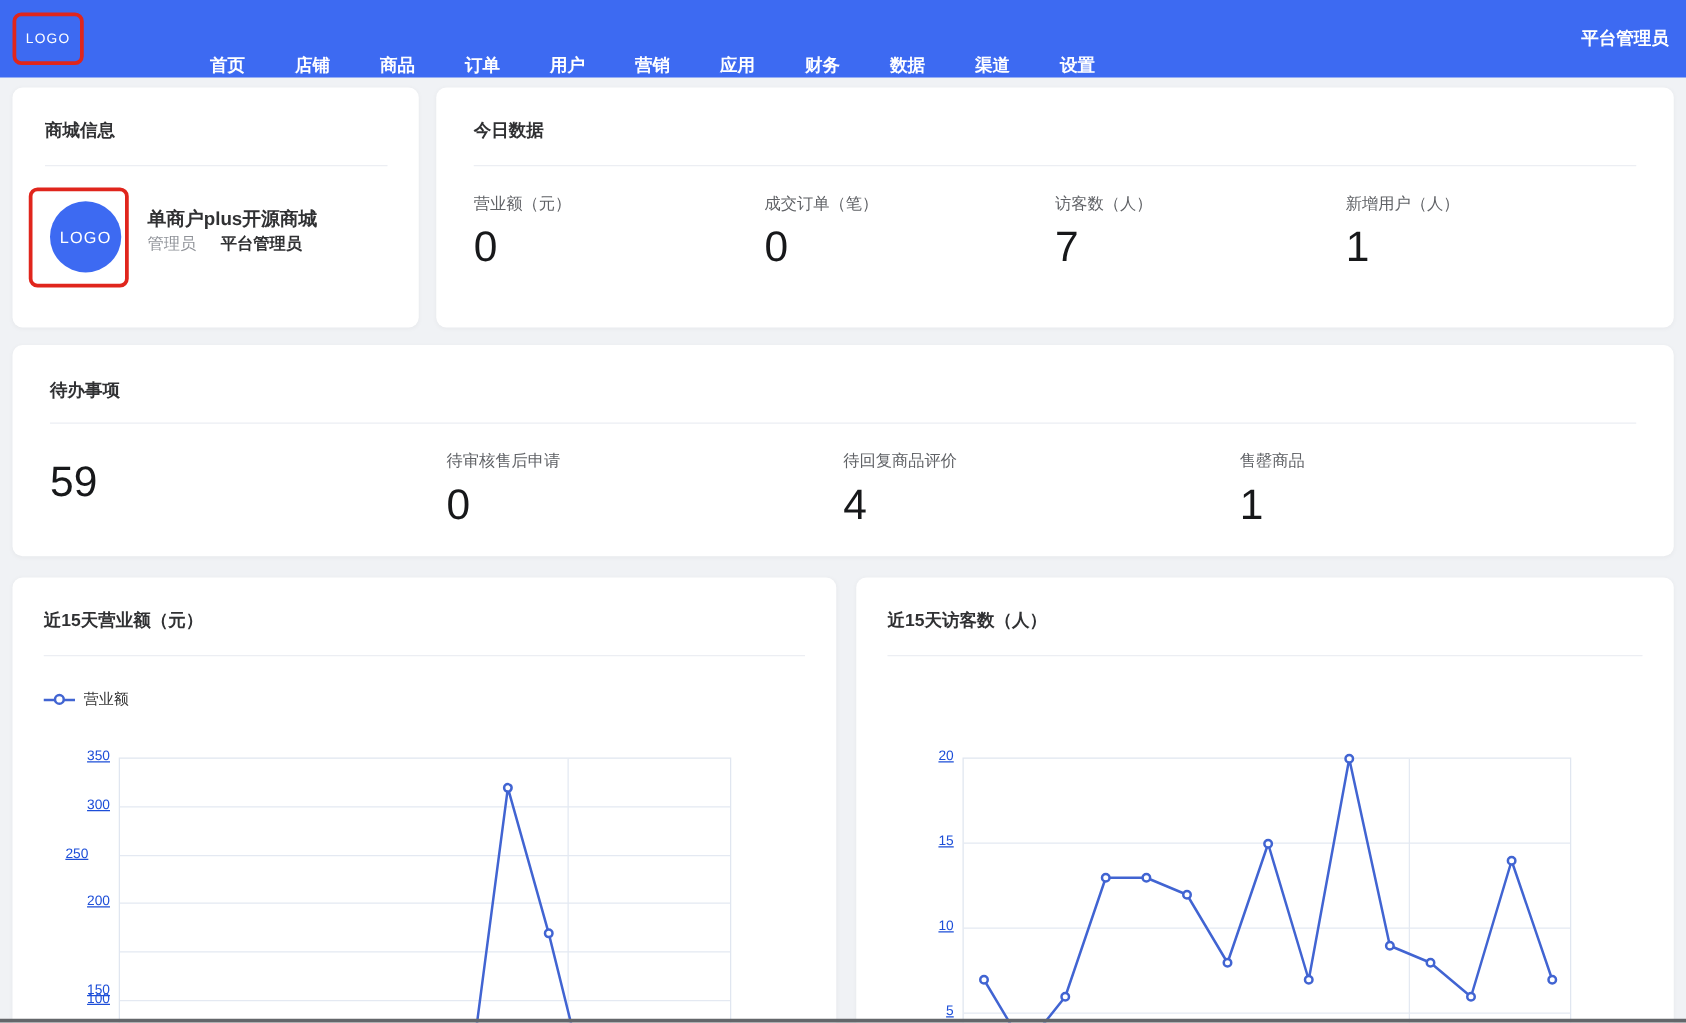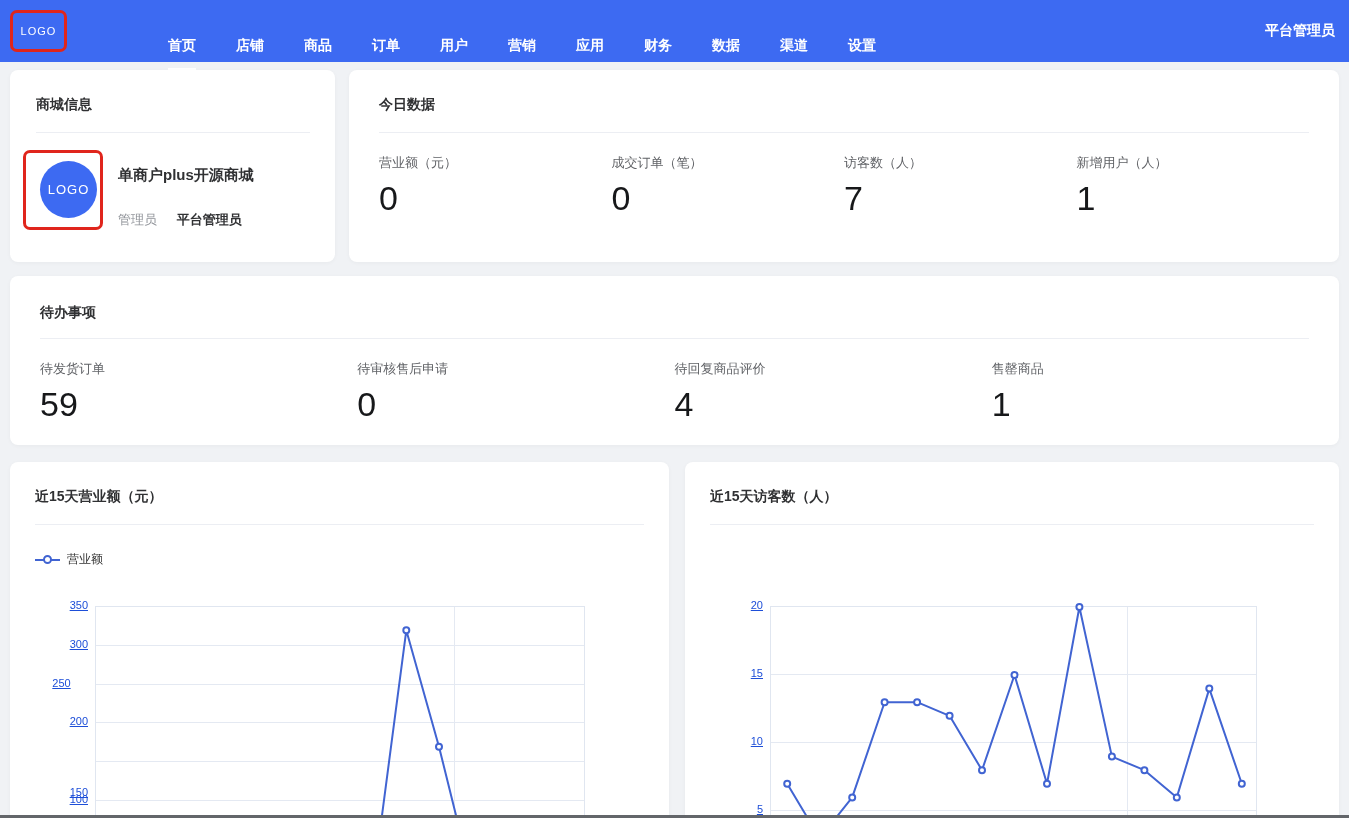--- a/index.html
+++ b/index.html
@@ -12,21 +12,21 @@
   
   .topnav {
     height:62px; background:#3D6AF2; display:flex; align-items:center;
     padding:0 14px 0 10px; position:relative;
   }
   .logo-box {
     width:57px; height:42px; border:3px solid #E0251C; border-radius:7px;
     display:flex; align-items:center; justify-content:center;
     color:#fff; font-size:11px; letter-spacing:1px;
   }
-  .nav-menu { display:flex; margin-left:101px; height:76px; align-items:center;margin-top:28px; }
+  .nav-menu { display:flex; margin-left:101px; height:76px; align-items:flex-end;margin-top:28px; }
   .nav-item {
     color:#fff; font-size:14px; font-weight:600; width:68px; text-align:left;
     height:62px; line-height:62px; position:relative; cursor:pointer; flex:none;
   }
   .nav-item.active::after {
     content:""; position:absolute; left:0; bottom:5px; width:28px; height:3px; background:#fff;
   }
   .nav-spacer { flex:1; }
   .nav-user { color:#fff; font-size:14px; font-weight:600; cursor:pointer; }
   
@@ -45,21 +45,21 @@
   .avatar-annotation {
     position:absolute; left:13px; top:0; width:80px; height:80px;
     border:3px solid #E0251C; border-radius:7px;
   }
   .avatar {
     position:absolute; left:30px; top:11px; width:57px; height:57px; border-radius:50%;
     background:#3D6AF2; color:#fff; font-size:13px; letter-spacing:1px;
     display:flex; align-items:center; justify-content:center;
   }
   .shop-name { position:absolute; left:108px; top:16px; font-size:15px; font-weight:700; color:#303133; }
-  .shop-roles { position:absolute; left:108px; top:61px; font-size:13px; }
+  .shop-roles { position:absolute; left:108px; top:36px; font-size:13px; }
   .role-label { color:#909399; margin-right:16px; }
   .role-value { color:#303133; font-weight:600; }
   .today-card { flex:1; margin-left:14px; height:192px; padding:25px 30px 0 30px; }
   .today-card .divider { margin-top:19px; }
   
   .stats-row { display:flex; margin-top:21px; }
   .stat { flex:1; }
   .stat-label { font-size:13px; color:#606266; }
   .stat-value {
     margin-top:7px; font-size:34px; font-weight:300; color:#17181A;
@@ -169,21 +169,20 @@
         </div>
       </div>
     </div>
   </div>
 
   <div class="card todo-card">
     <div class="card-title">待办事项</div>
     <div class="divider"></div>
     <div class="stats-row">
       <div class="stat">
-        <div class="stat-label">待发货订单</div>
         <div class="stat-value">59</div>
       </div>
       <div class="stat">
         <div class="stat-label">待审核售后申请</div>
         <div class="stat-value">0</div>
       </div>
       <div class="stat">
         <div class="stat-label">待回复商品评价</div>
         <div class="stat-value">4</div>
       </div>

